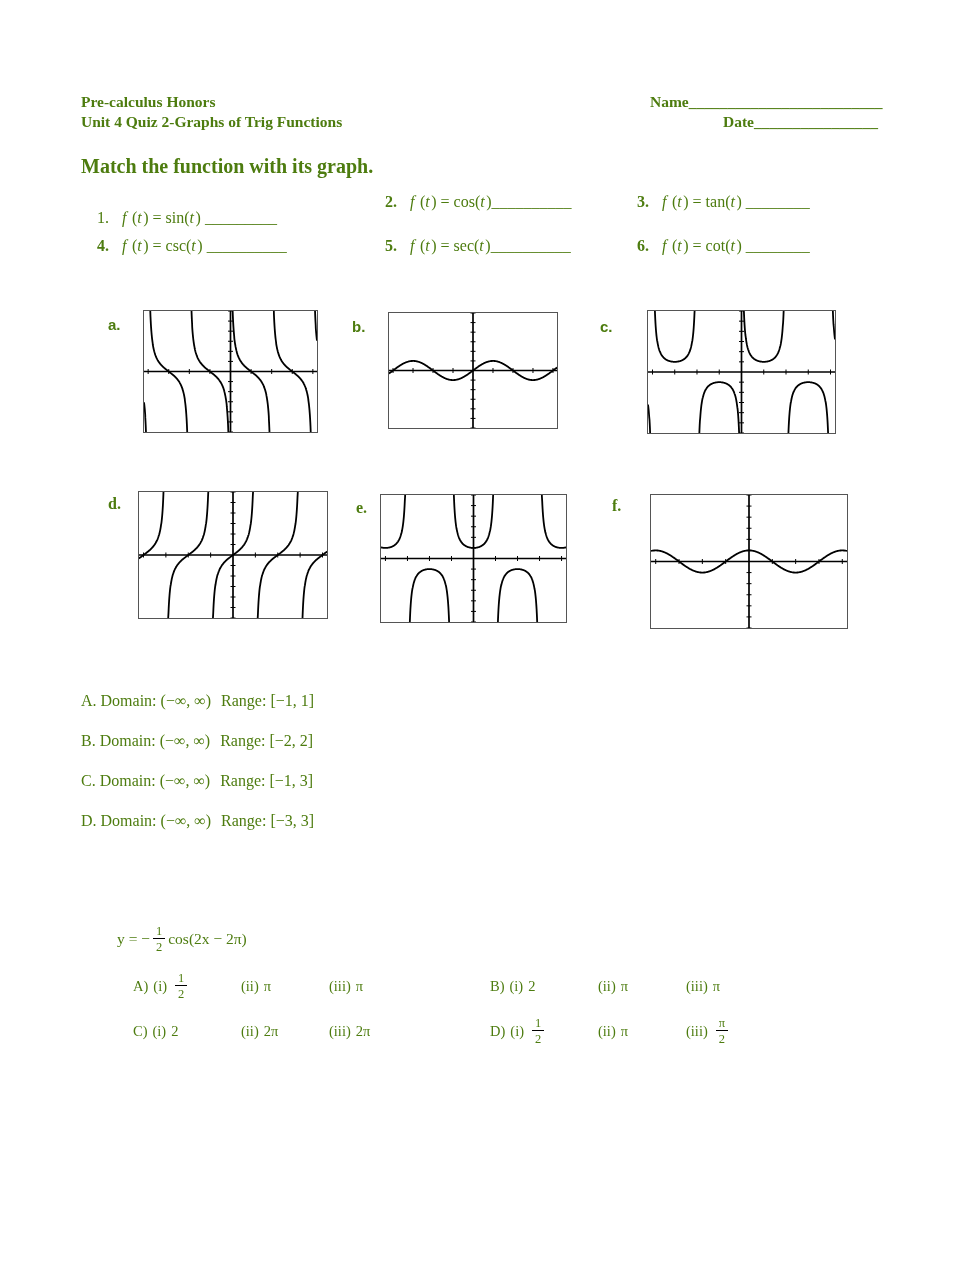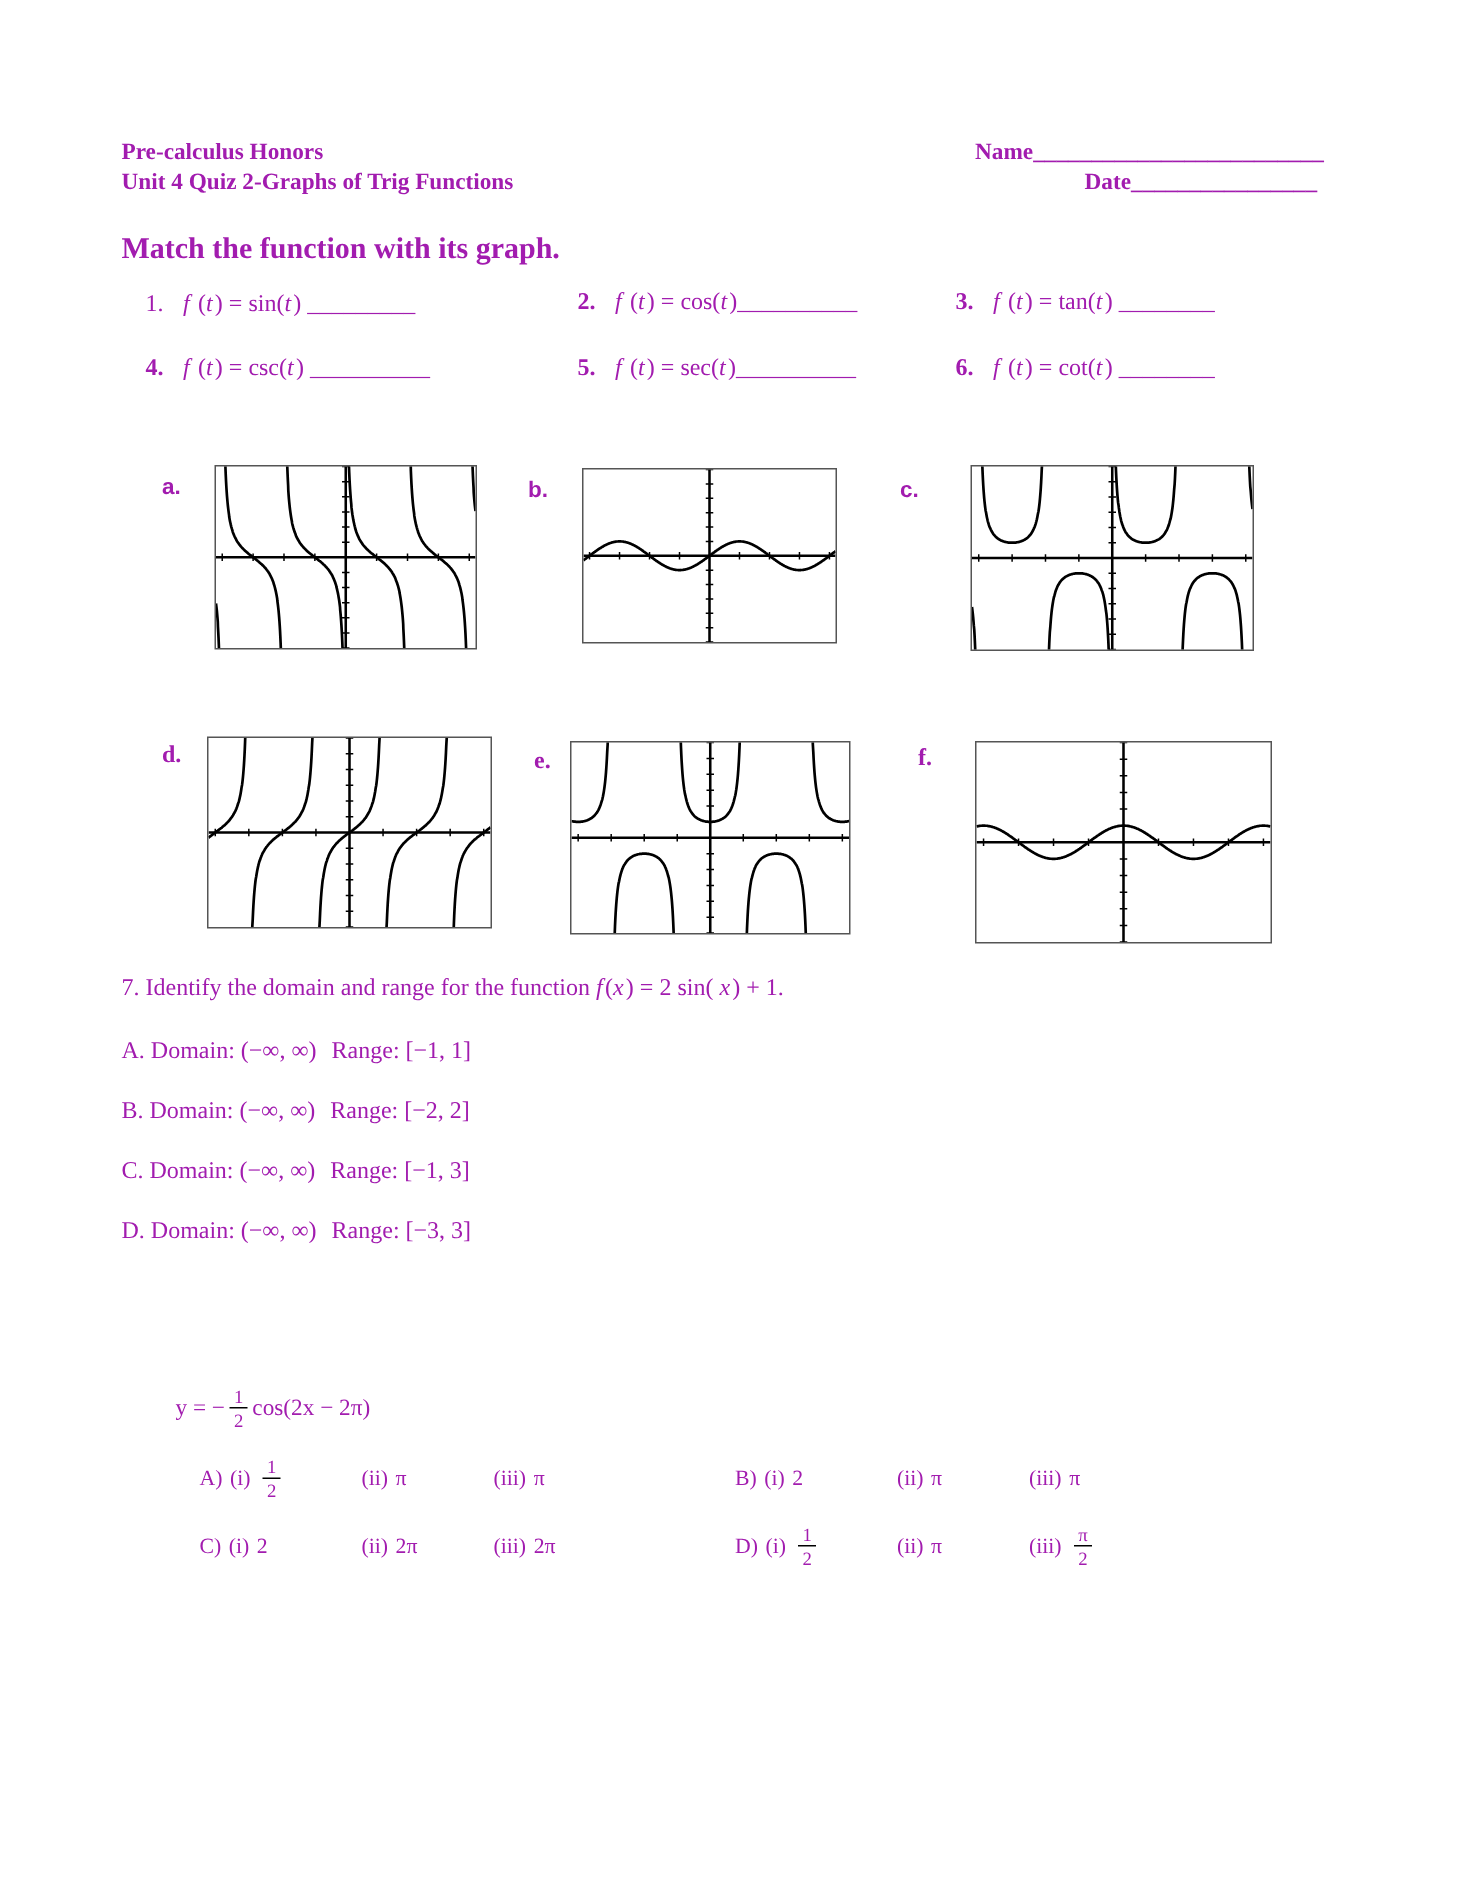--- a/index.html
+++ b/index.html
@@ -1,17 +1,17 @@
 <!DOCTYPE html>
 <html><head>
 <meta charset="utf-8">
 <style>
   html,body{margin:0;padding:0;background:#fff;}
   .page{position:relative;width:979px;height:1050px;background:#ffffff;
-        font-family:"Liberation Serif", serif;color:#a21caf;overflow:hidden;border-radius:31px;}
+        font-family:"Liberation Serif", serif;color:#4d7c0f;overflow:hidden;border-radius:31px;}
   .abs{position:absolute;}
   .b{font-weight:bold;}
   .hdr{font-size:15.5px;font-weight:bold;white-space:nowrap;}
   .instr{font-size:20px;font-weight:bold;}
   .mitem{font-size:16px;white-space:nowrap;}
   .mitem .num{display:inline-block;min-width:16px;margin-right:9px;}
   .mitem .num.b{font-weight:bold;}
   .mi{font-style:italic;padding-right:1.5px;}
   .mr{font-style:normal;}
   .blank{letter-spacing:0;margin-top:36px;}
@@ -41,21 +41,21 @@
 
 <div class="page">
 
   <div class="abs hdr" style="left:81px;top:93px;">Pre-calculus Honors</div>
   <div class="abs hdr" style="left:81px;top:113px;">Unit 4 Quiz 2-Graphs of Trig Functions</div>
   <div class="abs hdr" style="left:650px;top:93px;"><span>Name</span><span class="blank">_________________________</span></div>
   <div class="abs hdr" style="left:723px;top:113px;"><span>Date</span><span class="blank">________________</span></div>
 
   <div class="abs instr" style="left:81px;top:155px;">Match the function with its graph.</div>
 
-  <div class="abs mitem" style="left:97px;top:194px;">
+  <div class="abs mitem" style="left:97px;top:209px;">
     <span class="num">1.</span><span><span class="mi">f</span><span class="mr"> (</span><span class="mi">t</span><span class="mr">) = sin(</span><span class="mi">t</span><span class="mr">)</span></span> <span class="blank">_________</span>
   </div>
   <div class="abs mitem" style="left:385px;top:193px;">
     <span class="num b">2.</span><span><span class="mi">f</span><span class="mr"> (</span><span class="mi">t</span><span class="mr">) = cos(</span><span class="mi">t</span><span class="mr">)</span></span><span class="blank">__________</span>
   </div>
   <div class="abs mitem" style="left:637px;top:193px;">
     <span class="num b">3.</span><span><span class="mi">f</span><span class="mr"> (</span><span class="mi">t</span><span class="mr">) = tan(</span><span class="mi">t</span><span class="mr">)</span></span> <span class="blank">________</span>
   </div>
 
   <div class="abs mitem" style="left:97px;top:237px;">
@@ -235,24 +235,20 @@
         <line x1="95.5" y1="55.41666666666667" x2="100.5" y2="55.41666666666667" stroke="#000" stroke-width="1"></line>
         <line x1="95.5" y1="44.33333333333333" x2="100.5" y2="44.33333333333333" stroke="#000" stroke-width="1"></line>
         <line x1="95.5" y1="33.25" x2="100.5" y2="33.25" stroke="#000" stroke-width="1"></line>
         <line x1="95.5" y1="22.166666666666664" x2="100.5" y2="22.166666666666664" stroke="#000" stroke-width="1"></line>
         <line x1="95.5" y1="11.083333333333332" x2="100.5" y2="11.083333333333332" stroke="#000" stroke-width="1"></line>
         <line x1="95.5" y1="0" x2="100.5" y2="0" stroke="#000" stroke-width="1"></line>
         <path d="M0.0 56.0 L0.2 55.9 L0.4 55.9 L0.7 55.8 L0.9 55.8 L1.1 55.7 L1.3 55.7 L1.5 55.7 L1.7 55.6 L2.0 55.6 L2.2 55.6 L2.4 55.6 L2.6 55.5 L2.8 55.5 L3.0 55.5 L3.3 55.5 L3.5 55.5 L3.7 55.4 L3.9 55.4 L4.1 55.4 L4.4 55.4 L4.6 55.4 L4.8 55.4 L5.0 55.4 L5.2 55.4 L5.4 55.4 L5.7 55.4 L5.9 55.5 L6.1 55.5 L6.3 55.5 L6.5 55.5 L6.8 55.5 L7.0 55.5 L7.2 55.6 L7.4 55.6 L7.6 55.6 L7.8 55.7 L8.1 55.7 L8.3 55.7 L8.5 55.8 L8.7 55.8 L8.9 55.9 L9.1 55.9 L9.4 56.0 L9.6 56.0 L9.8 56.1 L10.0 56.1 L10.2 56.2 L10.5 56.2 L10.7 56.3 L10.9 56.4 L11.1 56.4 L11.3 56.5 L11.5 56.6 L11.8 56.6 L12.0 56.7 L12.2 56.8 L12.4 56.9 L12.6 57.0 L12.8 57.0 L13.1 57.1 L13.3 57.2 L13.5 57.3 L13.7 57.4 L13.9 57.5 L14.2 57.6 L14.4 57.7 L14.6 57.8 L14.8 57.9 L15.0 58.0 L15.2 58.1 L15.5 58.2 L15.7 58.3 L15.9 58.4 L16.1 58.5 L16.3 58.6 L16.6 58.8 L16.8 58.9 L17.0 59.0 L17.2 59.1 L17.4 59.2 L17.6 59.4 L17.9 59.5 L18.1 59.6 L18.3 59.7 L18.5 59.9 L18.7 60.0 L18.9 60.1 L19.2 60.3 L19.4 60.4 L19.6 60.5 L19.8 60.7 L20.0 60.8 L20.3 61.0 L20.5 61.1 L20.7 61.2 L20.9 61.4 L21.1 61.5 L21.3 61.7 L21.6 61.8 L21.8 62.0 L22.0 62.1 L22.2 62.3 L22.4 62.4 L22.6 62.6 L22.9 62.7 L23.1 62.9 L23.3 63.0 L23.5 63.2 L23.7 63.3 L24.0 63.5 L24.2 63.7 L24.4 63.8 L24.6 64.0 L24.8 64.1 L25.0 64.3 L25.3 64.4 L25.5 64.6 L25.7 64.8 L25.9 64.9 L26.1 65.1 L26.4 65.3 L26.6 65.4 L26.8 65.6 L27.0 65.7 L27.2 65.9 L27.4 66.1 L27.7 66.2 L27.9 66.4 L28.1 66.5 L28.3 66.7 L28.5 66.9 L28.7 67.0 L29.0 67.2 L29.2 67.4 L29.4 67.5 L29.6 67.7 L29.8 67.8 L30.1 68.0 L30.3 68.2 L30.5 68.3 L30.7 68.5 L30.9 68.6 L31.1 68.8 L31.4 69.0 L31.6 69.1 L31.8 69.3 L32.0 69.4 L32.2 69.6 L32.4 69.8 L32.7 69.9 L32.9 70.1 L33.1 70.2 L33.3 70.4 L33.5 70.5 L33.8 70.7 L34.0 70.8 L34.2 71.0 L34.4 71.1 L34.6 71.3 L34.8 71.4 L35.1 71.6 L35.3 71.7 L35.5 71.8 L35.7 72.0 L35.9 72.1 L36.2 72.3 L36.4 72.4 L36.6 72.5 L36.8 72.7 L37.0 72.8 L37.2 72.9 L37.5 73.1 L37.7 73.2 L37.9 73.3 L38.1 73.5 L38.3 73.6 L38.5 73.7 L38.8 73.8 L39.0 74.0 L39.2 74.1 L39.4 74.2 L39.6 74.3 L39.9 74.4 L40.1 74.5 L40.3 74.6 L40.5 74.8 L40.7 74.9 L40.9 75.0 L41.2 75.1 L41.4 75.2 L41.6 75.3 L41.8 75.4 L42.0 75.5 L42.2 75.6 L42.5 75.7 L42.7 75.7 L42.9 75.8 L43.1 75.9 L43.3 76.0 L43.6 76.1 L43.8 76.2 L44.0 76.2 L44.2 76.3 L44.4 76.4 L44.6 76.5 L44.9 76.5 L45.1 76.6 L45.3 76.7 L45.5 76.7 L45.7 76.8 L46.0 76.9 L46.2 76.9 L46.4 77.0 L46.6 77.0 L46.8 77.1 L47.0 77.1 L47.3 77.2 L47.5 77.2 L47.7 77.2 L47.9 77.3 L48.1 77.3 L48.3 77.4 L48.6 77.4 L48.8 77.4 L49.0 77.4 L49.2 77.5 L49.4 77.5 L49.7 77.5 L49.9 77.5 L50.1 77.5 L50.3 77.6 L50.5 77.6 L50.7 77.6 L51.0 77.6 L51.2 77.6 L51.4 77.6 L51.6 77.6 L51.8 77.6 L52.0 77.6 L52.3 77.6 L52.5 77.6 L52.7 77.5 L52.9 77.5 L53.1 77.5 L53.4 77.5 L53.6 77.5 L53.8 77.4 L54.0 77.4 L54.2 77.4 L54.4 77.3 L54.7 77.3 L54.9 77.3 L55.1 77.2 L55.3 77.2 L55.5 77.1 L55.8 77.1 L56.0 77.1 L56.2 77.0 L56.4 76.9 L56.6 76.9 L56.8 76.8 L57.1 76.8 L57.3 76.7 L57.5 76.6 L57.7 76.6 L57.9 76.5 L58.1 76.4 L58.4 76.4 L58.6 76.3 L58.8 76.2 L59.0 76.1 L59.2 76.1 L59.5 76.0 L59.7 75.9 L59.9 75.8 L60.1 75.7 L60.3 75.6 L60.5 75.5 L60.8 75.4 L61.0 75.3 L61.2 75.2 L61.4 75.1 L61.6 75.0 L61.8 74.9 L62.1 74.8 L62.3 74.7 L62.5 74.6 L62.7 74.5 L62.9 74.4 L63.2 74.3 L63.4 74.1 L63.6 74.0 L63.8 73.9 L64.0 73.8 L64.2 73.7 L64.5 73.5 L64.7 73.4 L64.9 73.3 L65.1 73.2 L65.3 73.0 L65.6 72.9 L65.8 72.8 L66.0 72.6 L66.2 72.5 L66.4 72.3 L66.6 72.2 L66.9 72.1 L67.1 71.9 L67.3 71.8 L67.5 71.6 L67.7 71.5 L67.9 71.4 L68.2 71.2 L68.4 71.1 L68.6 70.9 L68.8 70.8 L69.0 70.6 L69.3 70.5 L69.5 70.3 L69.7 70.2 L69.9 70.0 L70.1 69.8 L70.3 69.7 L70.6 69.5 L70.8 69.4 L71.0 69.2 L71.2 69.1 L71.4 68.9 L71.6 68.7 L71.9 68.6 L72.1 68.4 L72.3 68.3 L72.5 68.1 L72.7 67.9 L73.0 67.8 L73.2 67.6 L73.4 67.5 L73.6 67.3 L73.8 67.1 L74.0 67.0 L74.3 66.8 L74.5 66.6 L74.7 66.5 L74.9 66.3 L75.1 66.2 L75.4 66.0 L75.6 65.8 L75.8 65.7 L76.0 65.5 L76.2 65.3 L76.4 65.2 L76.7 65.0 L76.9 64.9 L77.1 64.7 L77.3 64.5 L77.5 64.4 L77.7 64.2 L78.0 64.1 L78.2 63.9 L78.4 63.7 L78.6 63.6 L78.8 63.4 L79.1 63.3 L79.3 63.1 L79.5 63.0 L79.7 62.8 L79.9 62.7 L80.1 62.5 L80.4 62.4 L80.6 62.2 L80.8 62.1 L81.0 61.9 L81.2 61.8 L81.4 61.6 L81.7 61.5 L81.9 61.3 L82.1 61.2 L82.3 61.0 L82.5 60.9 L82.8 60.8 L83.0 60.6 L83.2 60.5 L83.4 60.4 L83.6 60.2 L83.8 60.1 L84.1 60.0 L84.3 59.8 L84.5 59.7 L84.7 59.6 L84.9 59.4 L85.2 59.3 L85.4 59.2 L85.6 59.1 L85.8 58.9 L86.0 58.8 L86.2 58.7 L86.5 58.6 L86.7 58.5 L86.9 58.4 L87.1 58.3 L87.3 58.2 L87.5 58.1 L87.8 57.9 L88.0 57.8 L88.2 57.7 L88.4 57.6 L88.6 57.5 L88.9 57.5 L89.1 57.4 L89.3 57.3 L89.5 57.2 L89.7 57.1 L89.9 57.0 L90.2 56.9 L90.4 56.8 L90.6 56.8 L90.8 56.7 L91.0 56.6 L91.2 56.5 L91.5 56.5 L91.7 56.4 L91.9 56.3 L92.1 56.3 L92.3 56.2 L92.6 56.2 L92.8 56.1 L93.0 56.0 L93.2 56.0 L93.4 55.9 L93.6 55.9 L93.9 55.8 L94.1 55.8 L94.3 55.8 L94.5 55.7 L94.7 55.7 L95.0 55.6 L95.2 55.6 L95.4 55.6 L95.6 55.6 L95.8 55.5 L96.0 55.5 L96.3 55.5 L96.5 55.5 L96.7 55.5 L96.9 55.4 L97.1 55.4 L97.3 55.4 L97.6 55.4 L97.8 55.4 L98.0 55.4 L98.2 55.4 L98.4 55.4 L98.7 55.4 L98.9 55.4 L99.1 55.4 L99.3 55.5 L99.5 55.5 L99.7 55.5 L100.0 55.5 L100.2 55.5 L100.4 55.6 L100.6 55.6 L100.8 55.6 L101.0 55.6 L101.3 55.7 L101.5 55.7 L101.7 55.8 L101.9 55.8 L102.1 55.8 L102.4 55.9 L102.6 55.9 L102.8 56.0 L103.0 56.0 L103.2 56.1 L103.4 56.2 L103.7 56.2 L103.9 56.3 L104.1 56.3 L104.3 56.4 L104.5 56.5 L104.8 56.5 L105.0 56.6 L105.2 56.7 L105.4 56.8 L105.6 56.8 L105.8 56.9 L106.1 57.0 L106.3 57.1 L106.5 57.2 L106.7 57.3 L106.9 57.4 L107.1 57.5 L107.4 57.5 L107.6 57.6 L107.8 57.7 L108.0 57.8 L108.2 57.9 L108.5 58.1 L108.7 58.2 L108.9 58.3 L109.1 58.4 L109.3 58.5 L109.5 58.6 L109.8 58.7 L110.0 58.8 L110.2 58.9 L110.4 59.1 L110.6 59.2 L110.8 59.3 L111.1 59.4 L111.3 59.6 L111.5 59.7 L111.7 59.8 L111.9 60.0 L112.2 60.1 L112.4 60.2 L112.6 60.4 L112.8 60.5 L113.0 60.6 L113.2 60.8 L113.5 60.9 L113.7 61.0 L113.9 61.2 L114.1 61.3 L114.3 61.5 L114.6 61.6 L114.8 61.8 L115.0 61.9 L115.2 62.1 L115.4 62.2 L115.6 62.4 L115.9 62.5 L116.1 62.7 L116.3 62.8 L116.5 63.0 L116.7 63.1 L116.9 63.3 L117.2 63.4 L117.4 63.6 L117.6 63.7 L117.8 63.9 L118.0 64.1 L118.3 64.2 L118.5 64.4 L118.7 64.5 L118.9 64.7 L119.1 64.9 L119.3 65.0 L119.6 65.2 L119.8 65.3 L120.0 65.5 L120.2 65.7 L120.4 65.8 L120.6 66.0 L120.9 66.2 L121.1 66.3 L121.3 66.5 L121.5 66.6 L121.7 66.8 L122.0 67.0 L122.2 67.1 L122.4 67.3 L122.6 67.5 L122.8 67.6 L123.0 67.8 L123.3 67.9 L123.5 68.1 L123.7 68.3 L123.9 68.4 L124.1 68.6 L124.4 68.7 L124.6 68.9 L124.8 69.1 L125.0 69.2 L125.2 69.4 L125.4 69.5 L125.7 69.7 L125.9 69.8 L126.1 70.0 L126.3 70.2 L126.5 70.3 L126.7 70.5 L127.0 70.6 L127.2 70.8 L127.4 70.9 L127.6 71.1 L127.8 71.2 L128.1 71.4 L128.3 71.5 L128.5 71.6 L128.7 71.8 L128.9 71.9 L129.1 72.1 L129.4 72.2 L129.6 72.3 L129.8 72.5 L130.0 72.6 L130.2 72.8 L130.4 72.9 L130.7 73.0 L130.9 73.2 L131.1 73.3 L131.3 73.4 L131.5 73.5 L131.8 73.7 L132.0 73.8 L132.2 73.9 L132.4 74.0 L132.6 74.1 L132.8 74.3 L133.1 74.4 L133.3 74.5 L133.5 74.6 L133.7 74.7 L133.9 74.8 L134.2 74.9 L134.4 75.0 L134.6 75.1 L134.8 75.2 L135.0 75.3 L135.2 75.4 L135.5 75.5 L135.7 75.6 L135.9 75.7 L136.1 75.8 L136.3 75.9 L136.5 76.0 L136.8 76.1 L137.0 76.1 L137.2 76.2 L137.4 76.3 L137.6 76.4 L137.9 76.4 L138.1 76.5 L138.3 76.6 L138.5 76.6 L138.7 76.7 L138.9 76.8 L139.2 76.8 L139.4 76.9 L139.6 76.9 L139.8 77.0 L140.0 77.1 L140.2 77.1 L140.5 77.1 L140.7 77.2 L140.9 77.2 L141.1 77.3 L141.3 77.3 L141.6 77.3 L141.8 77.4 L142.0 77.4 L142.2 77.4 L142.4 77.5 L142.6 77.5 L142.9 77.5 L143.1 77.5 L143.3 77.5 L143.5 77.6 L143.7 77.6 L144.0 77.6 L144.2 77.6 L144.4 77.6 L144.6 77.6 L144.8 77.6 L145.0 77.6 L145.3 77.6 L145.5 77.6 L145.7 77.6 L145.9 77.5 L146.1 77.5 L146.3 77.5 L146.6 77.5 L146.8 77.5 L147.0 77.4 L147.2 77.4 L147.4 77.4 L147.7 77.4 L147.9 77.3 L148.1 77.3 L148.3 77.2 L148.5 77.2 L148.7 77.2 L149.0 77.1 L149.2 77.1 L149.4 77.0 L149.6 77.0 L149.8 76.9 L150.0 76.9 L150.3 76.8 L150.5 76.7 L150.7 76.7 L150.9 76.6 L151.1 76.5 L151.4 76.5 L151.6 76.4 L151.8 76.3 L152.0 76.2 L152.2 76.2 L152.4 76.1 L152.7 76.0 L152.9 75.9 L153.1 75.8 L153.3 75.7 L153.5 75.7 L153.8 75.6 L154.0 75.5 L154.2 75.4 L154.4 75.3 L154.6 75.2 L154.8 75.1 L155.1 75.0 L155.3 74.9 L155.5 74.8 L155.7 74.6 L155.9 74.5 L156.1 74.4 L156.4 74.3 L156.6 74.2 L156.8 74.1 L157.0 74.0 L157.2 73.8 L157.5 73.7 L157.7 73.6 L157.9 73.5 L158.1 73.3 L158.3 73.2 L158.5 73.1 L158.8 72.9 L159.0 72.8 L159.2 72.7 L159.4 72.5 L159.6 72.4 L159.8 72.3 L160.1 72.1 L160.3 72.0 L160.5 71.8 L160.7 71.7 L160.9 71.6 L161.2 71.4 L161.4 71.3 L161.6 71.1 L161.8 71.0 L162.0 70.8 L162.2 70.7 L162.5 70.5 L162.7 70.4 L162.9 70.2 L163.1 70.1 L163.3 69.9 L163.6 69.8 L163.8 69.6 L164.0 69.4 L164.2 69.3 L164.4 69.1 L164.6 69.0 L164.9 68.8 L165.1 68.6 L165.3 68.5 L165.5 68.3 L165.7 68.2 L165.9 68.0 L166.2 67.8 L166.4 67.7 L166.6 67.5 L166.8 67.4 L167.0 67.2 L167.3 67.0 L167.5 66.9 L167.7 66.7 L167.9 66.5 L168.1 66.4 L168.3 66.2 L168.6 66.1 L168.8 65.9 L169.0 65.7 L169.2 65.6 L169.4 65.4 L169.6 65.3 L169.9 65.1 L170.1 64.9 L170.3 64.8 L170.5 64.6 L170.7 64.4 L171.0 64.3 L171.2 64.1 L171.4 64.0 L171.6 63.8 L171.8 63.7 L172.0 63.5 L172.3 63.3 L172.5 63.2 L172.7 63.0 L172.9 62.9 L173.1 62.7 L173.4 62.6 L173.6 62.4 L173.8 62.3 L174.0 62.1 L174.2 62.0 L174.4 61.8 L174.7 61.7 L174.9 61.5 L175.1 61.4 L175.3 61.2 L175.5 61.1 L175.7 61.0 L176.0 60.8 L176.2 60.7 L176.4 60.5 L176.6 60.4 L176.8 60.3 L177.1 60.1 L177.3 60.0 L177.5 59.9 L177.7 59.7 L177.9 59.6 L178.1 59.5 L178.4 59.4 L178.6 59.2 L178.8 59.1 L179.0 59.0 L179.2 58.9 L179.4 58.8 L179.7 58.6 L179.9 58.5 L180.1 58.4 L180.3 58.3 L180.5 58.2 L180.8 58.1 L181.0 58.0 L181.2 57.9 L181.4 57.8 L181.6 57.7 L181.8 57.6 L182.1 57.5 L182.3 57.4 L182.5 57.3 L182.7 57.2 L182.9 57.1 L183.2 57.0 L183.4 57.0 L183.6 56.9 L183.8 56.8 L184.0 56.7 L184.2 56.6 L184.5 56.6 L184.7 56.5 L184.9 56.4 L185.1 56.4 L185.3 56.3 L185.5 56.2 L185.8 56.2 L186.0 56.1 L186.2 56.1 L186.4 56.0 L186.6 56.0 L186.9 55.9 L187.1 55.9 L187.3 55.8 L187.5 55.8 L187.7 55.7 L187.9 55.7 L188.2 55.7 L188.4 55.6 L188.6 55.6 L188.8 55.6 L189.0 55.5 L189.2 55.5 L189.5 55.5 L189.7 55.5 L189.9 55.5 L190.1 55.5 L190.3 55.4 L190.6 55.4 L190.8 55.4 L191.0 55.4 L191.2 55.4 L191.4 55.4 L191.6 55.4 L191.9 55.4 L192.1 55.4 L192.3 55.4 L192.5 55.5 L192.7 55.5 L193.0 55.5 L193.2 55.5 L193.4 55.5 L193.6 55.6 L193.8 55.6 L194.0 55.6 L194.3 55.6 L194.5 55.7 L194.7 55.7 L194.9 55.7 L195.1 55.8 L195.3 55.8 L195.6 55.9 L195.8 55.9 L196.0 56.0 " fill="none" stroke="#000" stroke-width="1.8" stroke-linejoin="round"></path>
       </svg>
   </div>
 
-  <div class="abs q7line" style="left:81px;top:650px;">
-    <span>7.</span>
-    <span>Identify the domain and range for the function </span><span><span class="mi">f</span><span class="mr">(</span><span class="mi">x</span><span class="mr">) = 2 sin( </span><span class="mi">x</span><span class="mr">) + 1.</span></span>
-  </div>
 
   <div class="abs q7opt" style="left:81px;top:692px;">
     <span>A.</span>
     <span>Domain:</span>
     <span>(−∞, ∞)</span><span class="gap"></span><span>Range:</span>
     <span>[−1, 1]</span>
   </div>
   <div class="abs q7opt" style="left:81px;top:732px;text-align:center;">
     <span>B.</span>
     <span>Domain:</span>

